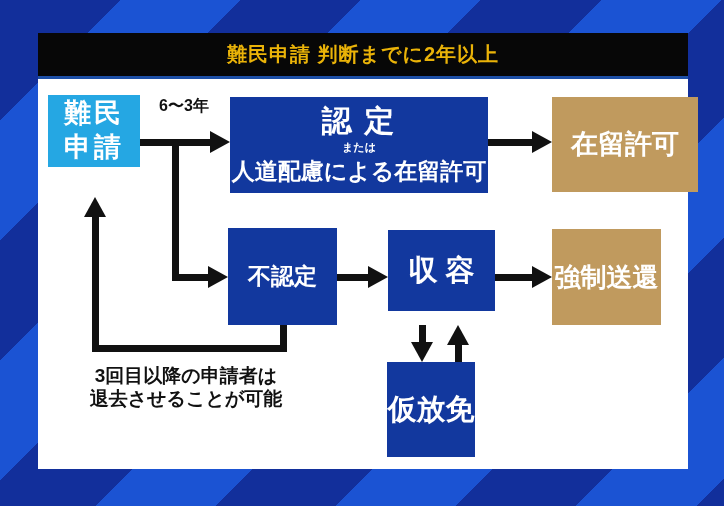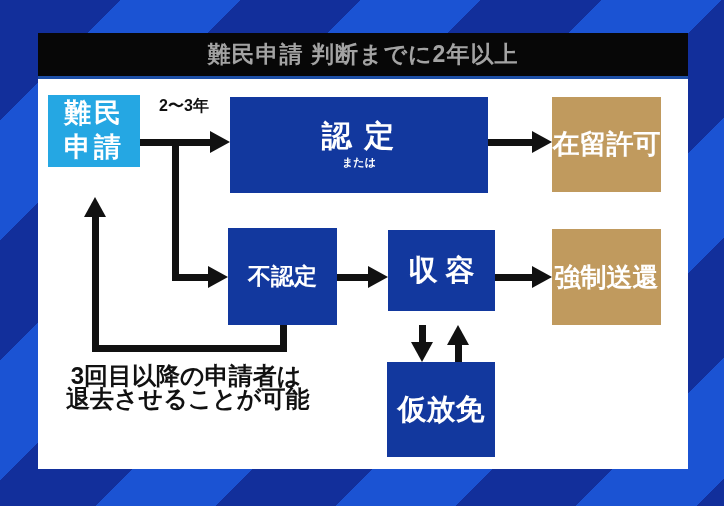--- a/index.html
+++ b/index.html
@@ -11,80 +11,81 @@
       #1b53d3 85px, #1b53d3 170px);
   }
   #panel{
     position:absolute;left:38px;top:33px;width:650px;height:436px;
     background:#ffffff;
   }
   .abs{position:absolute;}
   #title-bar{
     left:0;top:0;width:650px;height:46px;
     background:#070707;border-bottom:3px solid #1d4fa6;
-    color:#a3a3a3;font-weight:bold;font-size:23px;letter-spacing:1px;
+    color:#eab308;font-weight:bold;font-size:20px;letter-spacing:1px;
     display:flex;align-items:center;justify-content:center;
     white-space:nowrap;
   }
   .node{
     display:flex;flex-direction:column;align-items:center;justify-content:center;
     color:#ffffff;font-weight:bold;text-align:center;line-height:1.25;
   }
   .node.blue{background:#12389e;}
   .node.cyan{background:#25a7e3;}
   .node.tan{background:#c09a5e;}
   .line{background:#111111;}
   .head-right{width:0;height:0;border-top:11px solid transparent;border-bottom:11px solid transparent;border-left:20px solid #111111;}
   .head-up{width:0;height:0;border-left:11px solid transparent;border-right:11px solid transparent;border-bottom:20px solid #111111;}
   .head-down{width:0;height:0;border-left:11px solid transparent;border-right:11px solid transparent;border-top:20px solid #111111;}
   .black-note{color:#111111;font-weight:bold;text-align:center;}
   #duration-label{left:104px;top:63px;width:84px;font-size:16px;line-height:19px;}
-  #reapply-note{left:28px;top:331px;width:240px;font-size:24px;line-height:23px;white-space:nowrap;}
+  #reapply-note{left:28px;top:331px;width:240px;font-size:19px;line-height:23px;white-space:nowrap;}
 </style>
 </head>
 <body>
 
 <div id="stage">
   <div id="panel">
 
     <div id="title-bar" class="abs">
       <span>難民申請 判断までに2年以上</span>
     </div>
 
     <div class="abs node cyan" style="left:10px;top:62px;width:92px;height:72px;font-size:27px;letter-spacing:3px;">
       <span>難民</span>
       <span>申請</span>
     </div>
 
     <div class="abs black-note" id="duration-label">
-      <span style="display:block;">2〜3年</span>
+      <span style="display:block;">6〜3年</span>
     </div>
 
     <div class="abs node blue" style="left:192px;top:64px;width:258px;height:96px;">
       <span style="font-size:30px;line-height:34px;letter-spacing:2px;">認 定</span>
       <span style="font-size:11px;line-height:19px;">または</span>
+      <span style="font-size:23px;line-height:29px;white-space:nowrap;">人道配慮による在留許可</span>
     </div>
 
-    <div class="abs node tan" style="left:514px;top:64px;width:109px;height:95px;font-size:27px;">
+    <div class="abs node tan" style="left:514px;top:64px;width:146px;height:95px;font-size:27px;">
       <span>在留許可</span>
     </div>
 
     <div class="abs node blue" style="left:190px;top:195px;width:109px;height:97px;font-size:23px;">
       <span>不認定</span>
     </div>
 
     <div class="abs node blue" style="left:350px;top:197px;width:107px;height:81px;font-size:29px;">
       <span>収 容</span>
     </div>
 
     <div class="abs node tan" style="left:514px;top:196px;width:109px;height:96px;font-size:26px;">
       <span>強制送還</span>
     </div>
 
-    <div class="abs node blue" style="left:349px;top:329px;width:108px;height:95px;font-size:29px;">
+    <div class="abs node blue" style="left:349px;top:329px;width:88px;height:95px;font-size:29px;">
       <span>仮放免</span>
     </div>
 
     <div class="abs black-note" id="reapply-note">
       <span style="display:block;">3回目以降の申請者は</span>
       <span style="display:block;">退去させることが可能</span>
     </div>
 
     <div class="abs line" style="left:102px;top:106px;width:72px;height:7px;"></div>
     <div class="abs head-right" style="left:172px;top:98px;"></div>

